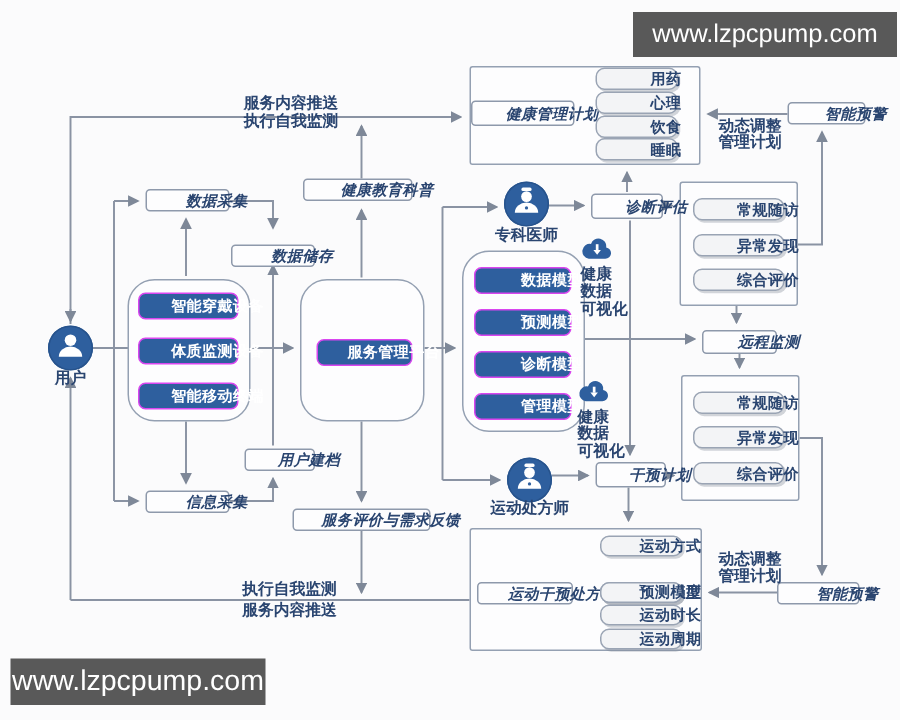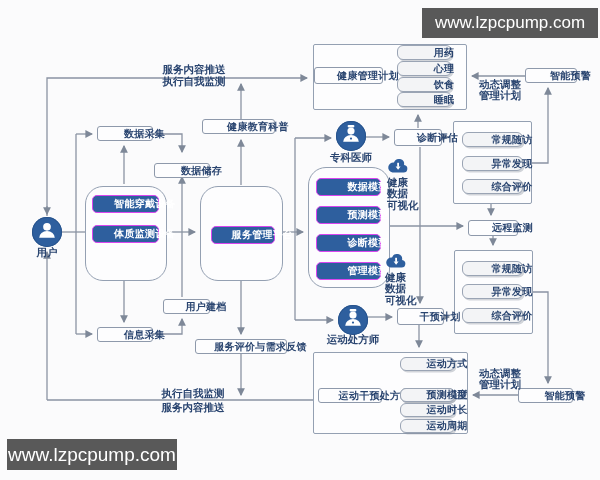--- a/index.html
+++ b/index.html
@@ -4,21 +4,21 @@
 <style>
   html,body{margin:0;padding:0;background:#fff;}
   .canvas{position:relative;width:600px;height:480px;background:#fbfbfc;overflow:hidden;
           font-family:"DejaVu Sans","Liberation Sans",sans-serif;}
   svg.wires{position:absolute;left:0;top:0;}
   .grp{position:absolute;border:1.3px solid #94a0b2;background:#fdfdfe;border-radius:18px;box-sizing:border-box;}
   .frame{position:absolute;border:1.3px solid #94a0b2;background:#fdfdfe;border-radius:2px;box-sizing:border-box;}
   .node,.sub,.btn{position:absolute;display:flex;align-items:center;justify-content:center;
           box-sizing:border-box;font-weight:bold;font-size:10px;letter-spacing:.3px;
           font-family:"Liberation Serif","DejaVu Serif",serif;white-space:nowrap;padding-left:39px;}
-  .node{border:1.2px solid #8e99ab;background:#fdfdfe;border-radius:3px;color:#2a4570;}
+  .node{border:1.2px solid #8e99ab;background:#fdfdfe;border-radius:3px;color:#2a4570;font-style:italic;}
   .sub{border:1.2px solid #9aa4b4;background:#f3f4f6;border-radius:6px;color:#2a4570;
        box-shadow:1.5px 1.5px 0 rgba(125,135,150,.35);}
   .btn{background:#2e5f9e;border:1px solid #d946ef;border-radius:5px;color:#fff;}
   .avatar{position:absolute;width:30px;height:30px;border-radius:50%;background:#2e5f9e;
           display:flex;align-items:center;justify-content:center;box-shadow:0 0 0 1px #27538c inset;}
   .alabel,.flabel{position:absolute;color:#2a4570;font-weight:bold;font-size:10.5px;text-align:center;
           font-family:"Liberation Serif","DejaVu Serif",serif;white-space:nowrap;line-height:11px;}
   .cloud{position:absolute;text-align:left;color:#2a4570;font-weight:bold;font-size:10.5px;
           line-height:11.5px;font-family:"Liberation Serif","DejaVu Serif",serif;}
   .wm{position:absolute;background:#595959;color:#fff;display:flex;align-items:center;justify-content:center;
@@ -82,20 +82,21 @@
   <div class="grp" style="left:85px;top:186px;width:82px;height:95px"></div>
   <div class="grp" style="left:200px;top:186px;width:83px;height:95px"></div>
   <div class="grp" style="left:308px;top:167px;width:82px;height:121px"></div>
   <div class="frame" style="left:313px;top:44px;width:154px;height:66px"></div>
   <div class="frame" style="left:453px;top:121px;width:79px;height:83px"></div>
   <div class="frame" style="left:454px;top:250px;width:79px;height:84px"></div>
   <div class="frame" style="left:313px;top:352px;width:155px;height:82px"></div>
 
   <div class="btn" style="left:92px;top:195px;width:67px;height:18px">智能穿戴设备</div>
   <div class="btn" style="left:92px;top:225px;width:67px;height:18px">体质监测设备</div>
+  <div class="btn" style="left:92px;top:255px;width:67px;height:18px">智能移动终端</div>
 
   <div class="btn" style="left:211px;top:226px;width:64px;height:18px">服务管理平台</div>
 
   <div class="btn" style="left:316px;top:178px;width:65px;height:18px">数据模型</div>
   <div class="btn" style="left:316px;top:206px;width:65px;height:18px">预测模型</div>
   <div class="btn" style="left:316px;top:234px;width:65px;height:18px">诊断模型</div>
   <div class="btn" style="left:316px;top:262px;width:65px;height:18px">管理模型</div>
 
   <div class="node" style="left:97px;top:126px;width:56px;height:15px">数据采集</div>
   <div class="node" style="left:154px;top:163px;width:56px;height:15px">数据储存</div>

